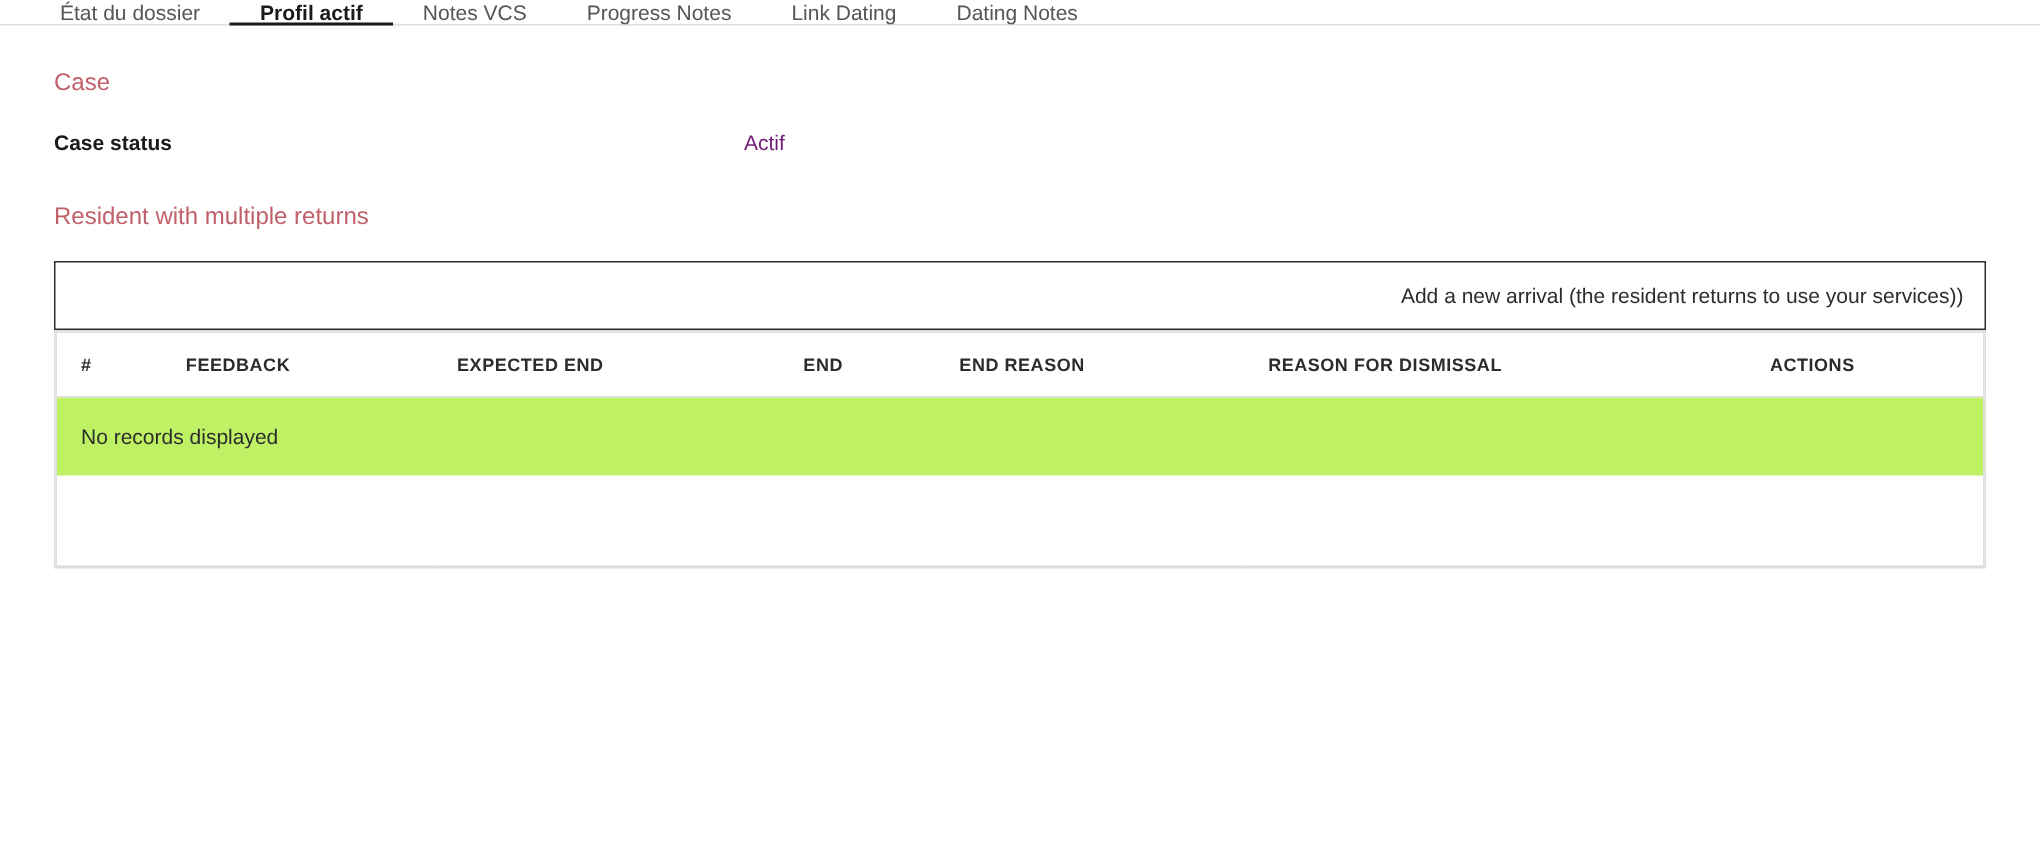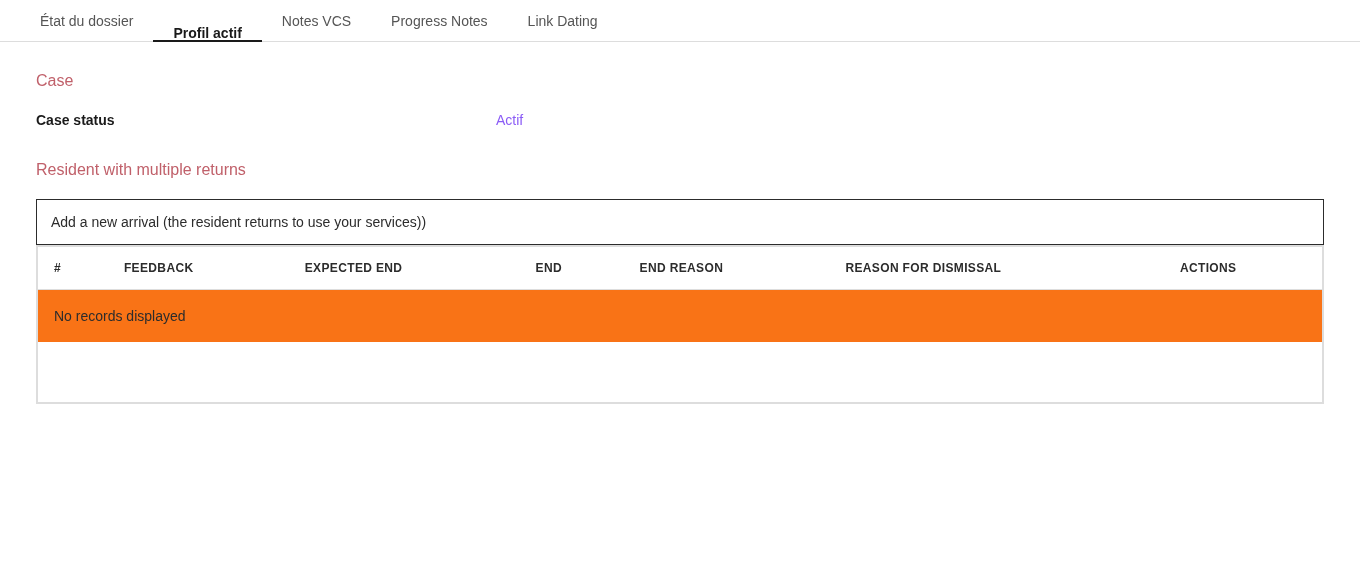--- a/index.html
+++ b/index.html
@@ -31,21 +31,20 @@
       cursor: pointer;
       font-size: 14px;
       color: #555;
       position: relative;
       white-space: nowrap;
     }
 
     .tab-item.active {
       font-weight: 700;
       color: #1a1a1a;
-      margin-top: 25px;
     }
 
     .tab-item.active::after {
       content: '';
       position: absolute;
       bottom: -1px;
       left: 0;
       right: 0;
       height: 2px;
       background: #1a1a1a;
@@ -78,39 +77,39 @@
     .field-label {
       font-weight: 700;
       color: #1a1a1a;
       width: 460px;
       flex-shrink: 0;
       font-size: 14px;
       line-height: 1.5;
     }
 
     .field-value {
-      color: #8b5cf6;
+      color: #701a75;
       font-size: 14px;
       line-height: 1.5;
     }
 
     
     .resident-section {
       margin-top: 24px;
     }
 
     
     .add-arrival-btn {
       display: block;
       width: 100%;
       padding: 14px;
       background: #fff;
       border: 1px solid #2c2c2c;
       cursor: pointer;
-      text-align: left;
+      text-align: right;
       font-size: 14px;
       color: #2c2c2c;
       margin-bottom: 0;
     }
 
     
     .data-table {
       width: 100%;
       border-collapse: collapse;
       border: 1px solid #ddd;
@@ -128,21 +127,21 @@
       font-size: 12px;
       font-weight: 700;
       color: #2c2c2c;
       letter-spacing: 0.03em;
       text-transform: uppercase;
       border-right: none;
       border-left: none;
     }
 
     .data-table tbody tr.no-records {
-      background: #f97316;
+      background: #bef264;
     }
 
     .data-table tbody tr.no-records td {
       padding: 18px 16px;
       font-size: 14px;
       color: #2c2c2c;
     }
 
     .data-table tbody tr.empty-row td {
       height: 60px;
@@ -156,20 +155,21 @@
 </head>
 <body>
 
 <nav class="tab-nav">
 
 <div class="tab-item">État du dossier</div>
     <div class="tab-item active">Profil actif</div>
     <div class="tab-item">Notes VCS</div>
     <div class="tab-item">Progress Notes</div>
     <div class="tab-item">Link Dating</div>
+    <div class="tab-item">Dating Notes</div>
   </nav>
 
 <div class="main-content">
 
   <div class="case-section">
     <h2 class="section-heading">Case</h2>
 
     <div id="case-fields">
         <div class="field-row">
           <div class="field-label">Case status</div>

